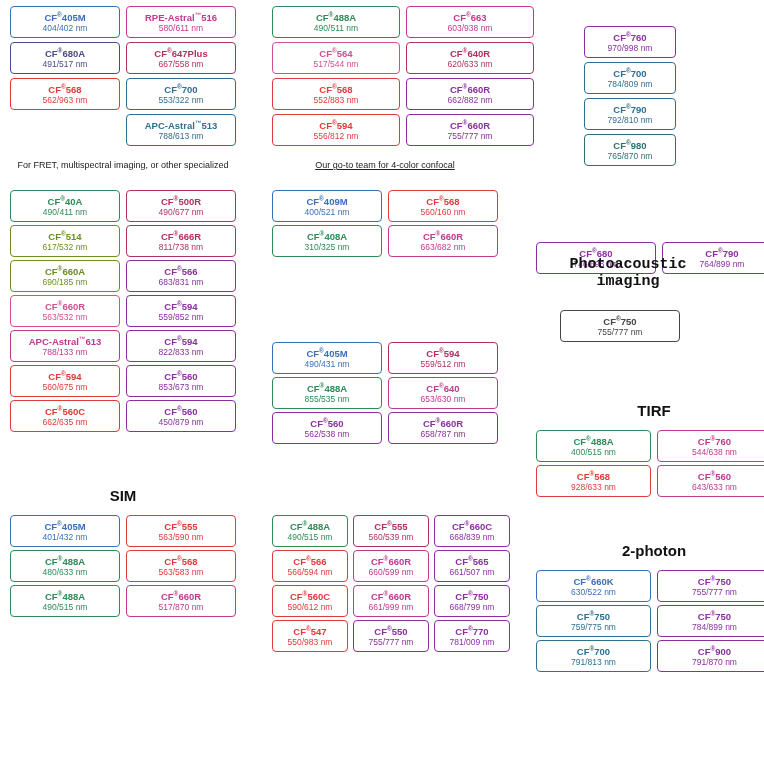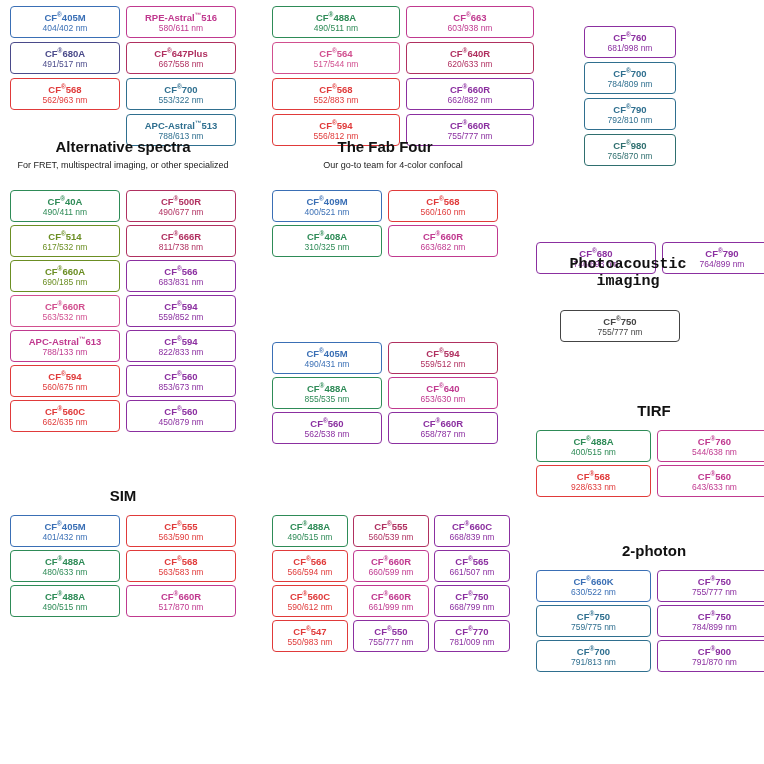--- a/index.html
+++ b/index.html
@@ -120,36 +120,35 @@
         <div class="ex">662/882 nm</div>
       </div>
       <div class="chip" style="width: 128px; border-color: rgb(139, 47, 160); color: rgb(139, 47, 160); position: absolute; left: 0px; top: 108px;">
         <div class="name">CF<sup>®</sup>660R</div>
         <div class="ex">755/777 nm</div>
       </div>
     </div>
     <div class="abs" style="left: 584px; top: 26px; width: 92px;">
       <div class="chip" style="width: 92px; border-color: rgb(139, 47, 160); color: rgb(139, 47, 160); position: absolute; left: 0px; top: 0px;">
         <div class="name">CF<sup>®</sup>760</div>
-        <div class="ex">681/998 nm</div>
+        <div class="ex">970/998 nm</div>
       </div>
       <div class="chip" style="width: 92px; border-color: rgb(47, 111, 143); color: rgb(47, 111, 143); position: absolute; left: 0px; top: 36px;">
         <div class="name">CF<sup>®</sup>700</div>
         <div class="ex">784/809 nm</div>
       </div>
       <div class="chip" style="width: 92px; border-color: rgb(47, 111, 143); color: rgb(47, 111, 143); position: absolute; left: 0px; top: 72px;">
         <div class="name">CF<sup>®</sup>790</div>
         <div class="ex">792/810 nm</div>
       </div>
       <div class="chip" style="width: 92px; border-color: rgb(47, 111, 111); color: rgb(47, 111, 111); position: absolute; left: 0px; top: 108px;">
         <div class="name">CF<sup>®</sup>980</div>
         <div class="ex">765/870 nm</div>
       </div>
     </div>
-    <div class="abs sec-title big" style="left: 10px; top: 138px; width: 226px;">Alternative spectra</div>
     <div class="abs sec-sub" style="left: 10px; top: 160px; width: 226px;">For FRET, multispectral imaging, or other specialized</div>
     <div class="abs" style="left: 10px; top: 190px; width: 110px;">
       <div class="chip" style="width: 110px; border-color: rgb(46, 139, 87); color: rgb(46, 139, 87); position: absolute; left: 0px; top: 0px;">
         <div class="name">CF<sup>®</sup>40A</div>
         <div class="ex">490/411 nm</div>
       </div>
       <div class="chip" style="width: 110px; border-color: rgb(107, 142, 35); color: rgb(107, 142, 35); position: absolute; left: 0px; top: 35px;">
         <div class="name">CF<sup>®</sup>514</div>
         <div class="ex">617/532 nm</div>
       </div>
@@ -197,22 +196,21 @@
       </div>
       <div class="chip" style="width: 110px; border-color: rgb(139, 47, 160); color: rgb(139, 47, 160); position: absolute; left: 0px; top: 175px;">
         <div class="name">CF<sup>®</sup>560</div>
         <div class="ex">853/673 nm</div>
       </div>
       <div class="chip" style="width: 110px; border-color: rgb(139, 47, 160); color: rgb(139, 47, 160); position: absolute; left: 0px; top: 210px;">
         <div class="name">CF<sup>®</sup>560</div>
         <div class="ex">450/879 nm</div>
       </div>
     </div>
-    <div class="abs sec-title big" style="left: 272px; top: 138px; width: 226px;">The Fab Four</div>
-    <div class="abs sec-sub" style="left: 280px; top: 160px; width: 226px;">Our go-to team for 4-color confocal</div>
+    <div class="abs sec-sub" style="left: 272px; top: 160px; width: 226px; text-decoration: underline;">Our go-to team for 4-color confocal</div>
     <div class="abs" style="left: 272px; top: 190px; width: 110px;">
       <div class="chip" style="width: 110px; border-color: rgb(58, 111, 181); color: rgb(58, 111, 181); position: absolute; left: 0px; top: 0px;">
         <div class="name">CF<sup>®</sup>409M</div>
         <div class="ex">400/521 nm</div>
       </div>
       <div class="chip" style="width: 110px; border-color: rgb(46, 139, 87); color: rgb(46, 139, 87); position: absolute; left: 0px; top: 35px;">
         <div class="name">CF<sup>®</sup>408A</div>
         <div class="ex">310/325 nm</div>
       </div>
     </div>

